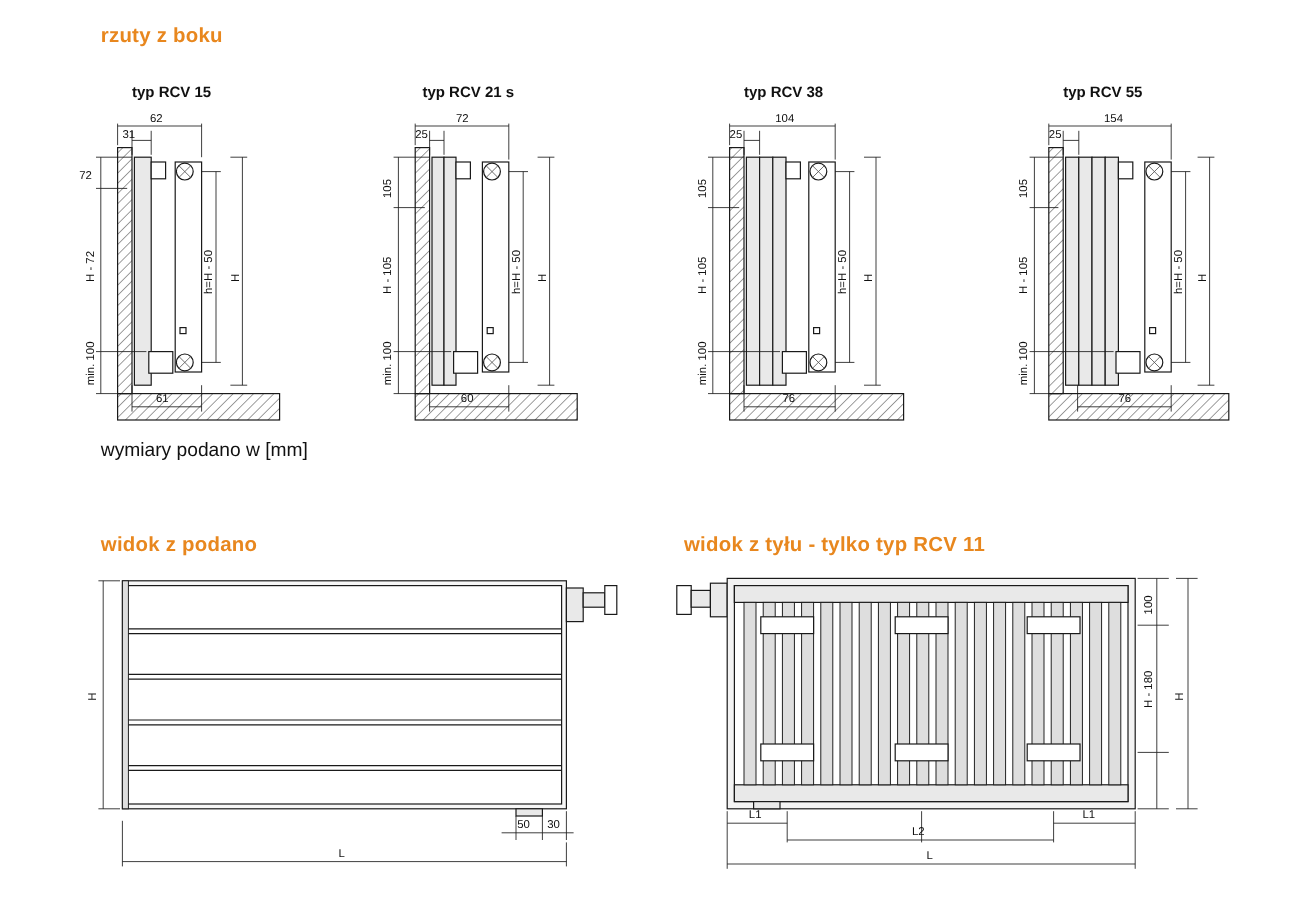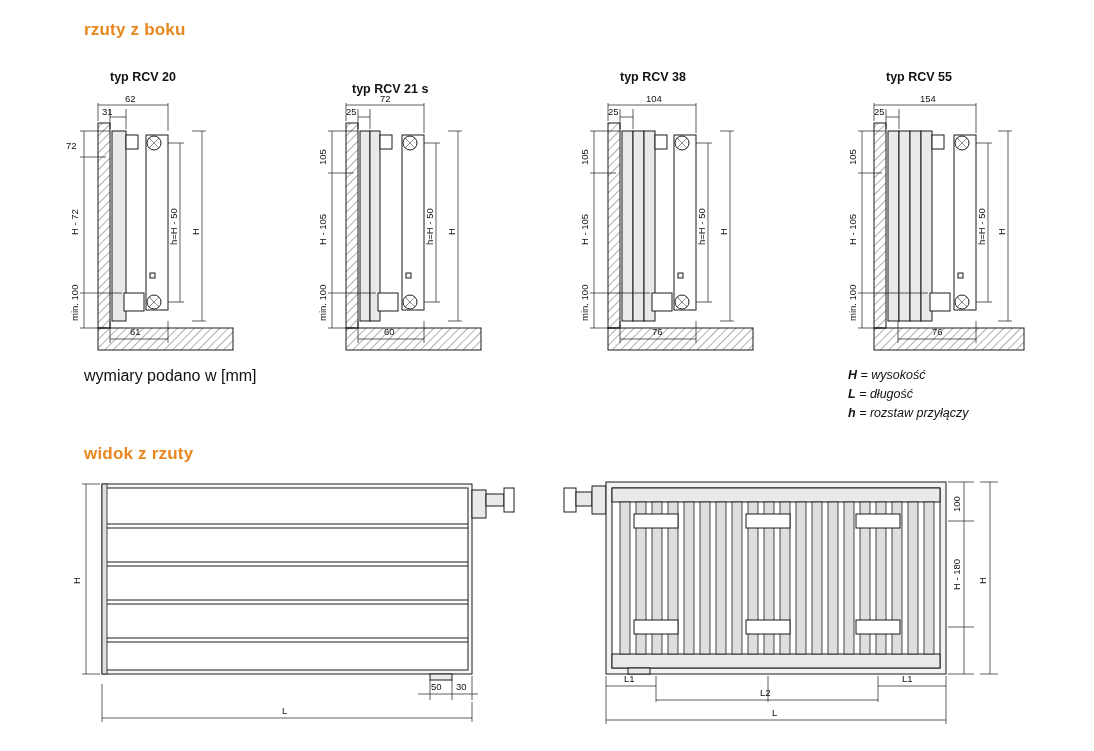--- a/index.html
+++ b/index.html
@@ -52,22 +52,22 @@
   .panelgrey { fill: #f7f7f7; stroke: #1a1a1a; stroke-width: 1; }
   .vgrey { fill: #dedede; stroke: #1a1a1a; stroke-width: 0.8; }
 </style>
 </head>
 <body>
 
 <div class="page">
 
   <div class="section-title" style="left:84px; top:20px;">rzuty z boku</div>
 
-  <div class="type-title" style="left:110px; top:70px;">typ RCV 20</div>
-  <div class="type-title" style="left:352px; top:82px;text-align:center;">typ RCV 21 s</div>
+  <div class="type-title" style="left:110px; top:70px;">typ RCV 15</div>
+  <div class="type-title" style="left:352px; top:70px;text-align:center;">typ RCV 21 s</div>
   <div class="type-title" style="left:620px; top:70px;">typ RCV 38</div>
   <div class="type-title" style="left:886px; top:70px;">typ RCV 55</div>
 
   <svg width="230" height="280" style="position:absolute;left:62px;top:95px;">
     <defs>
       <pattern id="hatch" width="6" height="6" patternUnits="userSpaceOnUse" patternTransform="rotate(45)">
         <line x1="0" y1="0" x2="0" y2="6" stroke="#1a1a1a" stroke-width="0.7"></line>
       </pattern>
     </defs>
 
@@ -276,37 +276,24 @@
     <text class="txt" x="159" y="140" transform="rotate(-90 159,140)">H</text>
 
     <line class="dim" x1="52" y1="226" x2="52" y2="248"></line>
     <line class="dim" x1="130" y1="226" x2="130" y2="248"></line>
     <line class="dim" x1="52" y1="244" x2="130" y2="244"></line>
     <text class="txt" x="86" y="240">76</text>
   </svg>
 
   <div class="note" style="left:84px; top:367px;">wymiary podano w [mm]</div>
 
-  <div class="legend" style="left:848px; top:366px;">
-    <div>
-      <b>H</b>
-      <span>= wysokość</span>
-    </div>
-    <div>
-      <b>L</b>
-      <span>= długość</span>
-    </div>
-    <div>
-      <b>h</b>
-      <span>= rozstaw przyłączy</span>
-    </div>
-  </div>
-
-  <div class="section-title" style="left:84px; top:444px;">widok z rzuty</div>
-
+
+  <div class="section-title" style="left:84px; top:444px;">widok z podano</div>
+
+  <div class="section-title" style="left:570px; top:444px;">widok z tyłu - tylko typ RCV 11</div>
 
   <svg width="470" height="270" style="position:absolute;left:60px;top:472px;">
 
     <rect class="panelgrey" x="42" y="12" width="370" height="190"></rect>
     <rect class="white" x="46" y="16" width="362" height="182"></rect>
 
     <line class="ln" x1="46" y1="52" x2="408" y2="52"></line>
     <line class="ln" x1="46" y1="56" x2="408" y2="56"></line>
     <line class="ln" x1="46" y1="90" x2="408" y2="90"></line>
     <line class="ln" x1="46" y1="94" x2="408" y2="94"></line>

